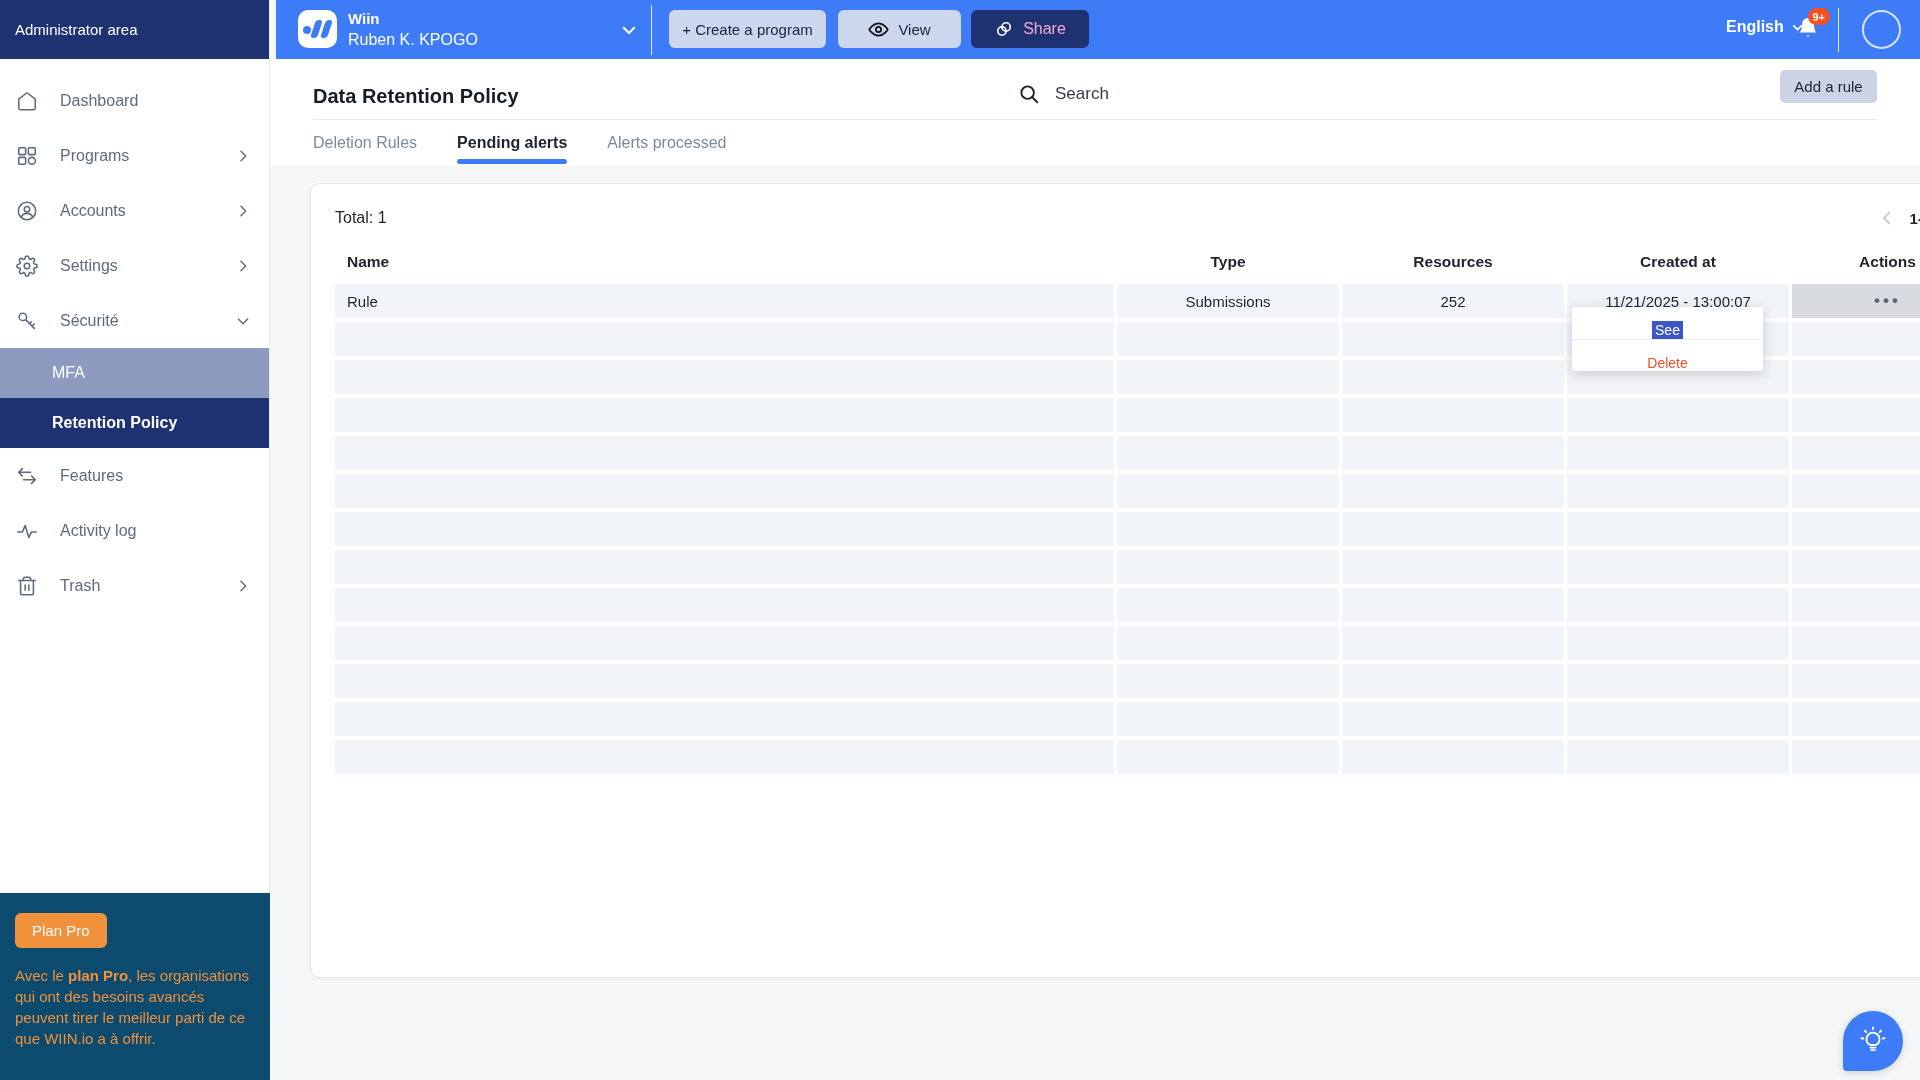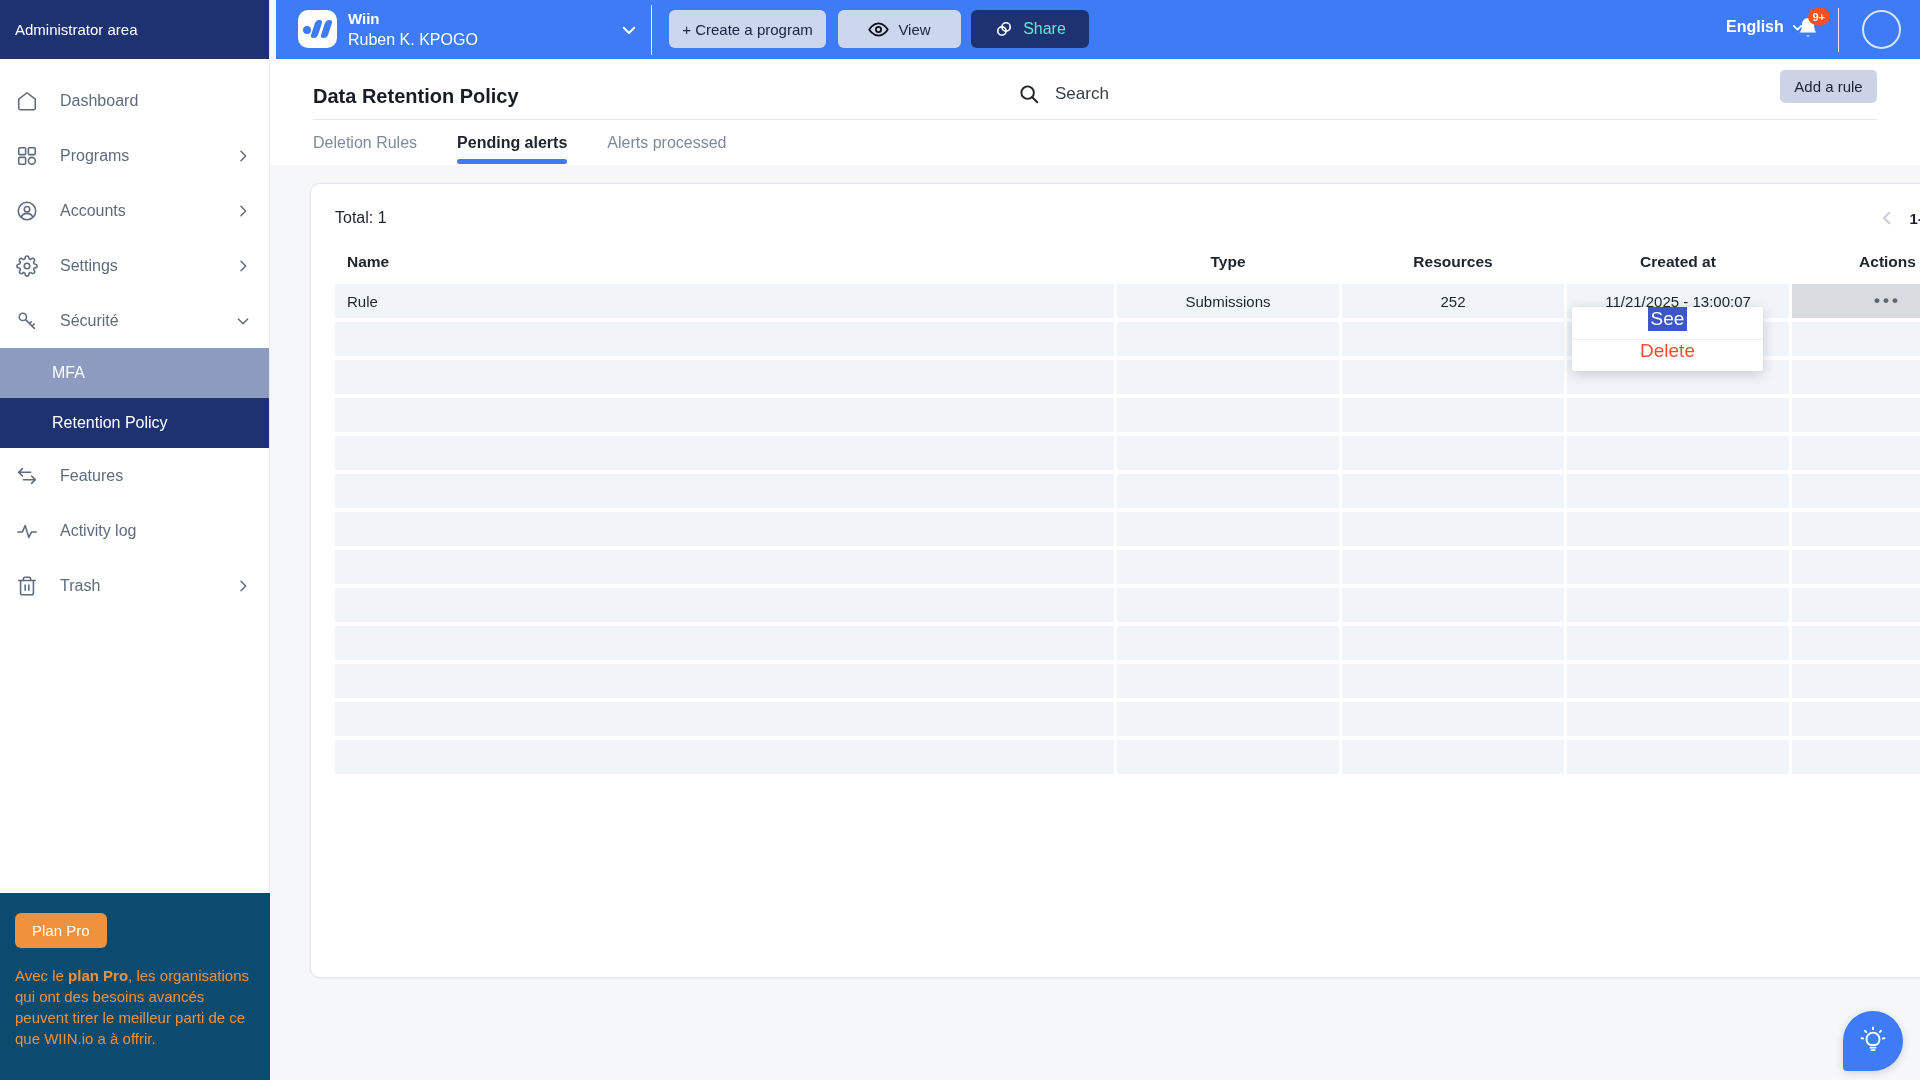--- a/index.html
+++ b/index.html
@@ -9,40 +9,40 @@
 
   
   .sidebar { position:absolute; left:0; top:0; width:270px; height:1080px; background:#ffffff; border-right:1px solid #e9ebef; z-index:5; }
   .sidebar-header { height:59px; background:#1e3272; color:#fff; display:flex; align-items:center; padding-left:15px; font-size:15px; font-weight:normal; }
   .nav { padding-top:14px; }
   .nav-item { height:55px; display:flex; align-items:center; padding:0 18px 0 15px; color:#5f6b7d; font-size:16px; cursor:pointer; }
   .nav-item .nico { width:24px; height:24px; margin-right:21px; display:flex; align-items:center; justify-content:center; }
   .nav-item .nlabel { flex:1; }
   .nav-sub { height:50px; display:flex; align-items:center; padding-left:52px; font-size:16px; color:#ffffff; cursor:pointer; }
   .nav-sub.mfa { background:#8e9bc1; }
-  .nav-sub.active { background:#1e3272; font-weight:normal; }
+  .nav-sub.active { background:#1e3272; font-weight:bold; }
 
   .plan { position:absolute; left:0; top:893px; width:270px; height:187px; background:#0c4a6e; padding:20px 15px 16px 15px; }
   .plan-btn { display:inline-block; background:#f0913c; color:#fff; font-size:15px; border:none; border-radius:6px; padding:9px 17px; cursor:pointer; font-family:inherit; }
   .plan-text { margin-top:17px; color:#f0913c; font-size:15px; line-height:21px; }
 
   
   .topbar { position:absolute; left:276px; top:0; width:1650px; height:59px; background:#3d7bf7; z-index:4; }
   .logo { position:absolute; left:22px; top:10px; width:39px; height:38px; background:#fff; border-radius:10px; overflow:hidden; }
   .logo .dot { position:absolute; left:5px; top:16px; width:8px; height:8px; border-radius:50%; background:#3d7bf7; }
   .logo .bar { position:absolute; top:10px; width:7px; height:18px; border-radius:4px; background:#3d7bf7; transform:skewX(-18deg); }
   .logo .b1 { left:15px; } .logo .b2 { left:25px; }
   .id-block { position:absolute; left:72px; top:9px; color:#fff; }
   .id-app { font-size:15px; font-weight:bold; line-height:20px; }
   .id-user { font-size:16px; line-height:21px; }
   .tb-chevron { position:absolute; left:344px; top:21px; cursor:pointer; }
   .tb-divider { position:absolute; top:5px; width:1px; height:50px; background:rgba(255,255,255,.85); }
   .tb-btn { position:absolute; top:10px; height:38px; border:none; border-radius:6px; font-size:15px; font-family:inherit; display:flex; align-items:center; justify-content:center; gap:9px; cursor:pointer; }
   .tb-btn.light { background:#ccd7ee; color:#17233f; }
-  .tb-btn.dark  { background:#1e3272; color:#5eead4; font-size:16px; }
+  .tb-btn.dark  { background:#1e3272; color:#f9a8d4; font-size:16px; }
   .lang { position:absolute; left:1450px; top:18px; color:#fff; font-size:16px; font-weight:bold; display:flex; align-items:center; gap:7px; cursor:pointer; }
   .bell-wrap { position:absolute; left:1520px; top:14px; cursor:pointer; }
   .badge { position:absolute; left:12px; top:-6px; background:#f4511e; color:#fff; font-size:11px; font-weight:bold; padding:2.5px 4.5px; border-radius:9px; }
   .avatar { position:absolute; left:1586px; top:10px; width:39px; height:39px; border-radius:50%; border:2px solid rgba(255,255,255,.8); cursor:pointer; }
 
   
   .content-header { position:absolute; left:270px; top:59px; width:1650px; height:106px; background:#ffffff; z-index:3; }
   .page-title { position:absolute; left:43px; top:26px; font-size:20px; font-weight:bold; color:#181d25; }
   .search { position:absolute; left:748px; top:24px; display:flex; align-items:center; gap:15px; cursor:text; }
   .search-txt { font-size:17px; color:#363c45; }
@@ -68,21 +68,21 @@
   .th { font-size:15.5px; font-weight:bold; color:#20262f; text-align:center; }
   .th.first { text-align:left; padding-left:12px; }
   .tbl-row { height:34px; margin-top:4px; }
   .td { background:#f1f5f9; display:flex; align-items:center; justify-content:center; font-size:15px; color:#1d242e; }
   .td.first { justify-content:flex-start; padding-left:12px; }
   .td.actions-hl { background:#d8dbdf; cursor:pointer; }
   .dots { font-size:17px; font-weight:bold; letter-spacing:3px; color:#5d6570; line-height:10px; }
 
   
   .ctx-menu { position:absolute; left:1572px; top:307px; width:191px; background:#fff; border-radius:3px; box-shadow:0 3px 14px rgba(0,0,0,.18); z-index:20; }
-  .ctx-item { height:32px; display:flex; align-items:flex-start; justify-content:center; font-size:19px; cursor:pointer; }
+  .ctx-item { height:32px; display:flex; align-items:flex-end; justify-content:center; font-size:14px; cursor:pointer; }
   .ctx-item + .ctx-item { border-top:1px solid #ececec; }
   .sel { background:#3b57c7; color:#fff; padding:1px 3px; }
   .ctx-delete { color:#e8502f; }
 
   
   .fab { position:absolute; left:1843px; top:1011px; width:60px; height:60px; background:#3d7bf7; border-radius:30px 30px 30px 4px; display:flex; align-items:center; justify-content:center; cursor:pointer; box-shadow:0 2px 8px rgba(0,0,0,.15); z-index:10; }
 </style>
 </head>
 <body>
 

